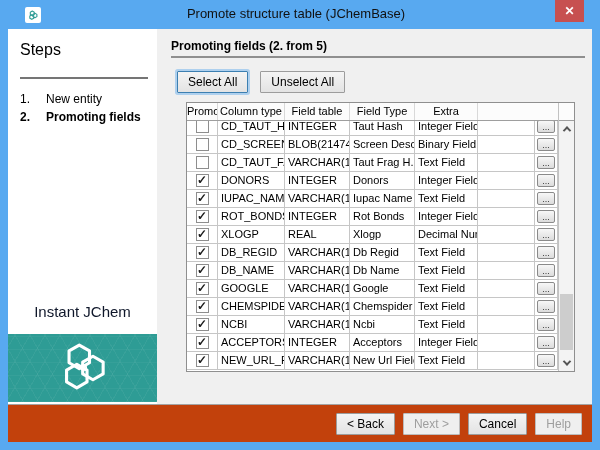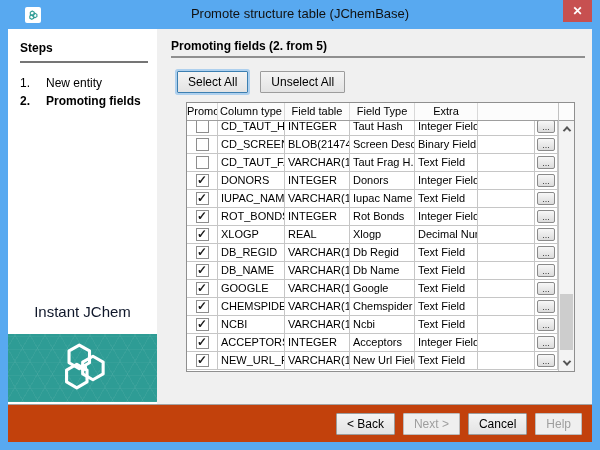--- a/index.html
+++ b/index.html
@@ -4,21 +4,21 @@
 <style>
   * { margin:0; padding:0; box-sizing:border-box; }
   html,body { width:600px; height:450px; }
   body {
     position:relative; overflow:hidden;
     font-family:"Liberation Sans", sans-serif;
     background:#58a9f0;
     font-size:12px; color:#000;
   }
   
-  .titlebar { position:absolute; top:0; left:0; right:0; height:15px;padding-left:27px; }
+  .titlebar { position:absolute; top:0; left:0; right:8px; height:15px;padding-left:27px; }
   .title-icon {
     position:absolute; left:25px; top:7px; width:16px; height:16px;
     background:#fff; border-radius:2px; display:flex; align-items:center; justify-content:center;
   }
   .title-text {
     position:absolute; left:0; right:0; top:6px; text-align:center;
     font-size:13px; color:#111;
   }
   .close-btn {
     position:absolute; right:8px; top:0; width:29px; height:22px;
@@ -27,22 +27,22 @@
   }
   
   .content {
     position:absolute; left:8px; top:29px; right:8px; bottom:8px;
     background:#f0f0f0; display:flex; flex-direction:column;
   }
   .body-row { flex:1; display:flex; min-height:0; }
   
   .sidebar { width:149px; background:#ffffff; position:relative; flex:none; }
   .steps-head {
-    margin:12px 9px 0 12px; font-weight:bold; font-size:12px;
-    padding-bottom:6px; border-bottom:2px solid #757575;
+    margin:12px 9px 0 12px; font-weight:normal; font-size:16px;
+    padding-bottom:18px; border-bottom:2px solid #757575;
   }
   .steps-list { margin-top:11px; }
   .step { display:flex; padding:2px 0 2px 12px; cursor:default; }
   .step .num { width:26px; flex:none; }
   .step.active { font-weight:bold; }
   .brand {
     position:absolute; bottom:84px; left:0; right:0; text-align:center;
     color:#0f172a; font-size:15px;
   }
   .logo-block {

